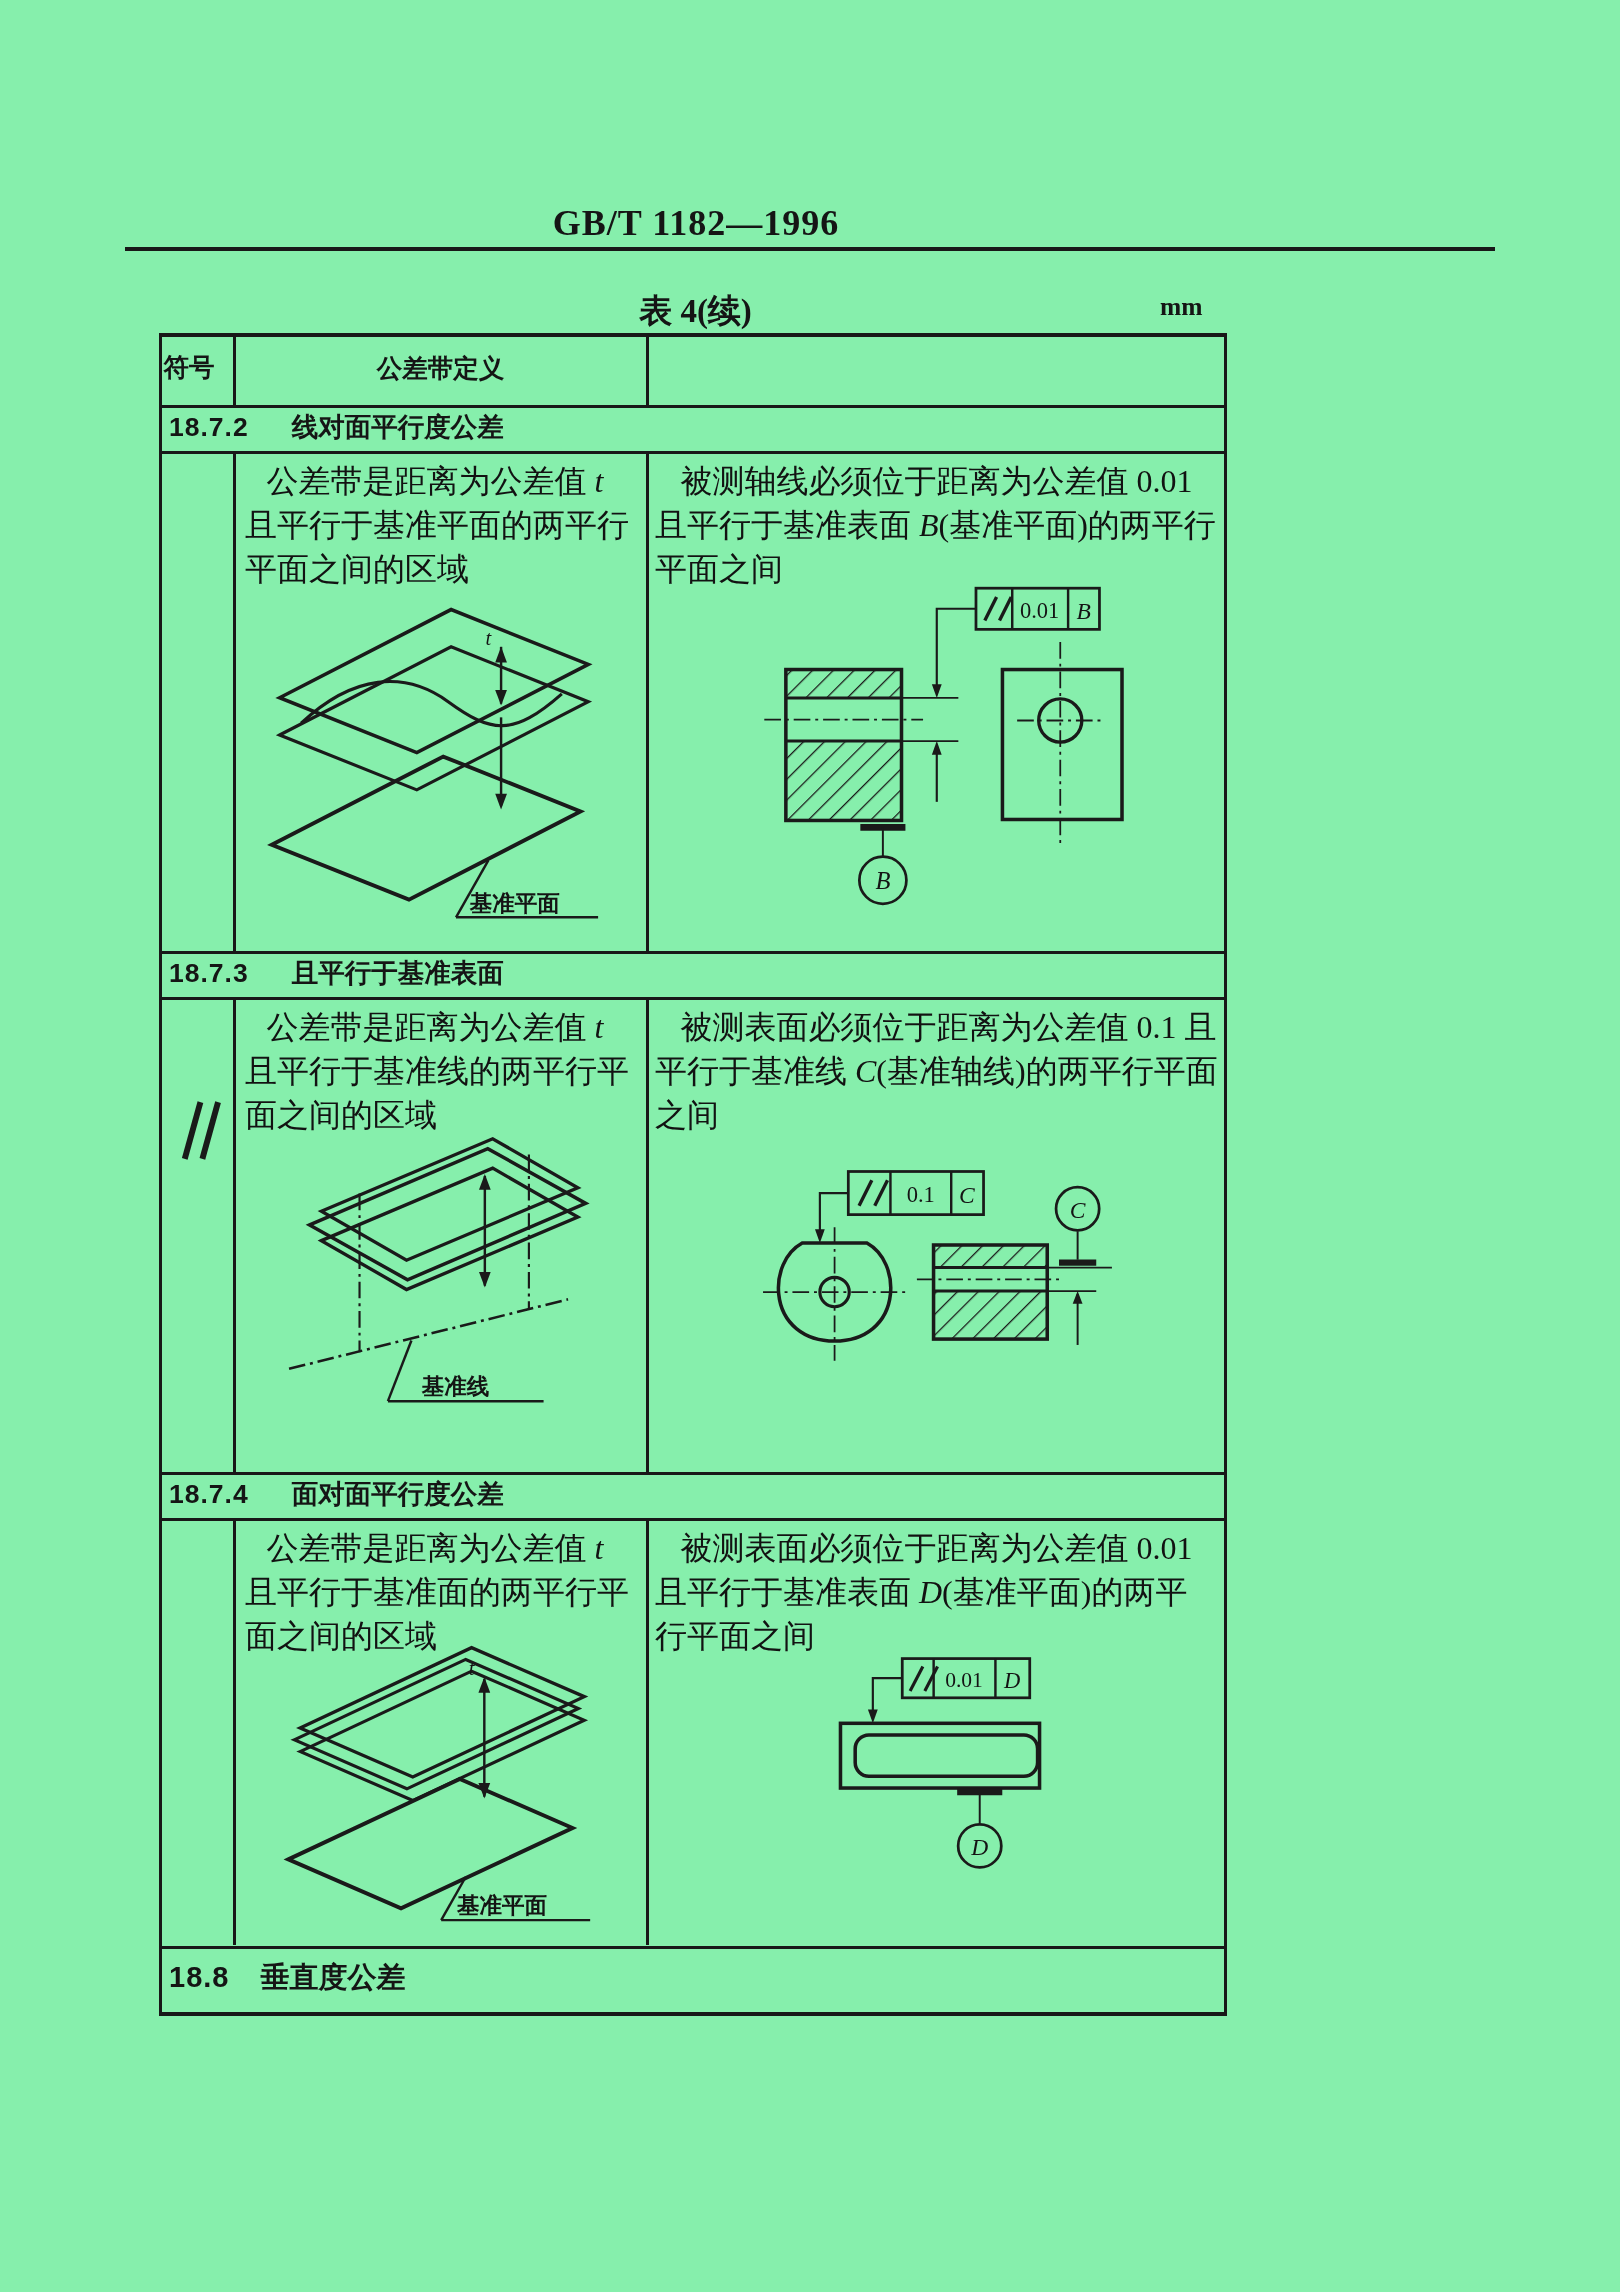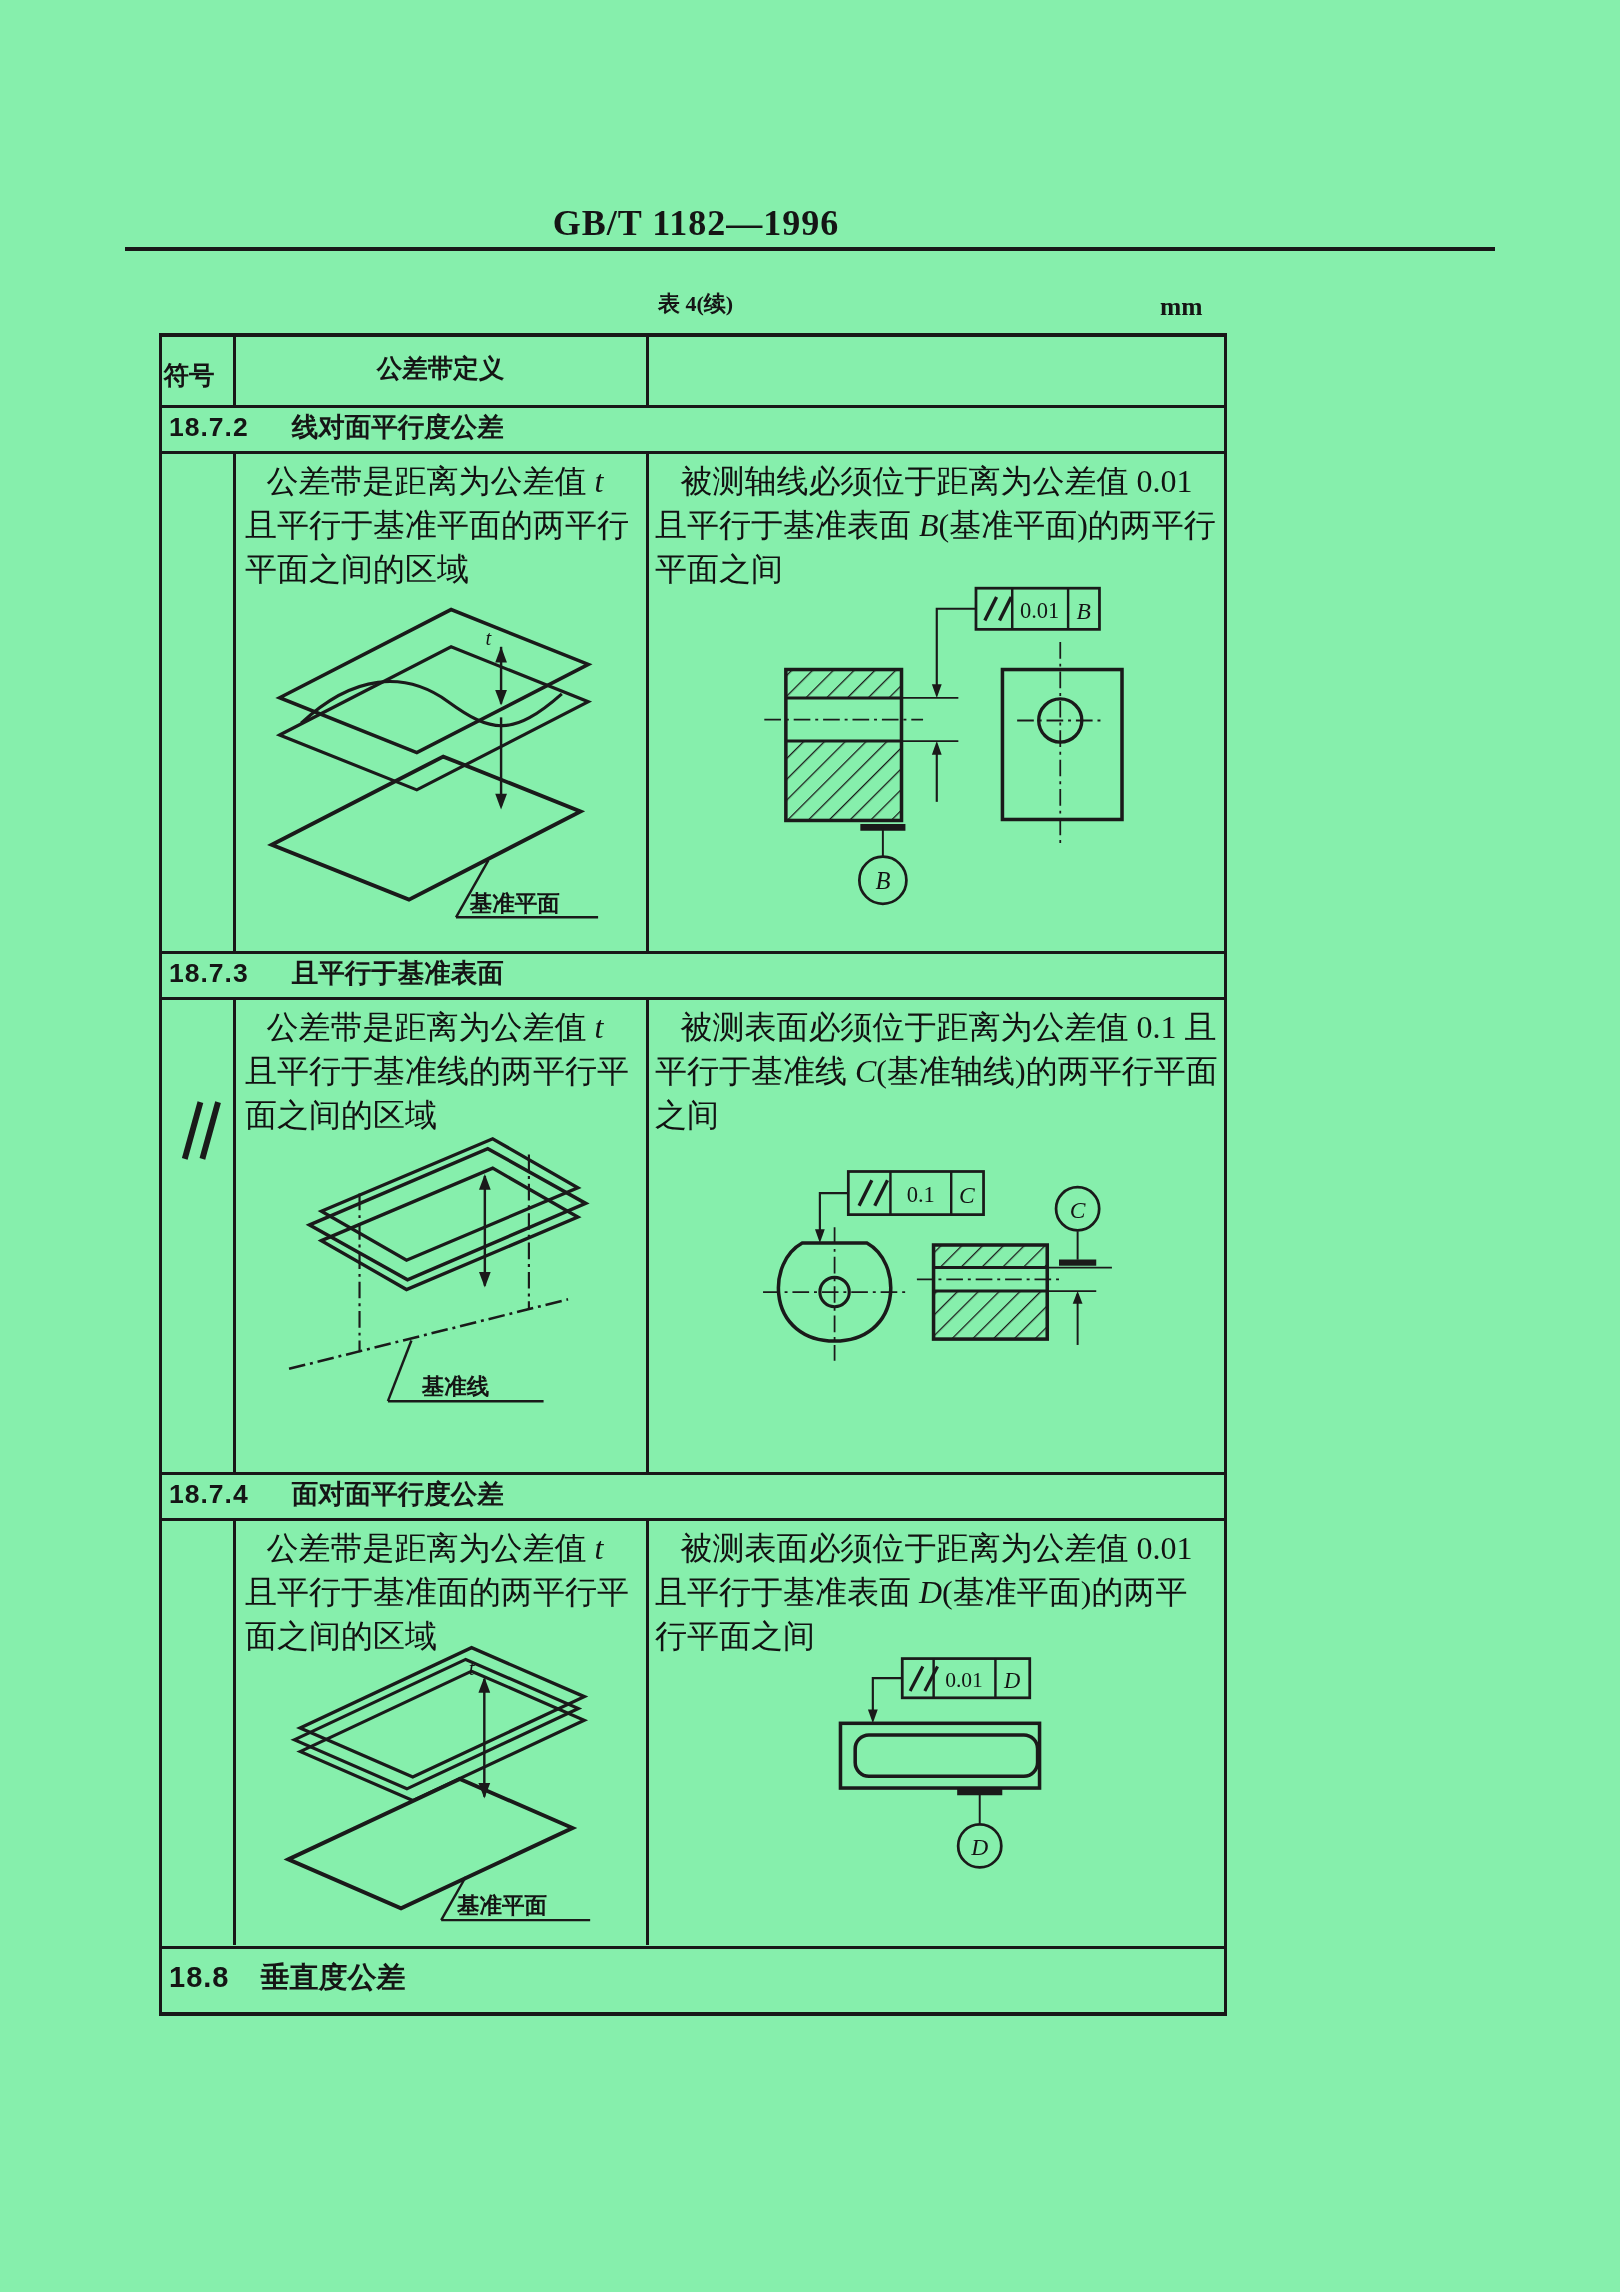--- a/index.html
+++ b/index.html
@@ -10,21 +10,21 @@
     overflow:hidden;
   }
   .hline,.vline{position:absolute;background:#181818;}
   .doc-number{
     position:absolute;left:412px;top:202px;width:568px;text-align:center;
     font-size:36px;font-weight:bold;letter-spacing:1px;
     font-family:"Liberation Serif","DejaVu Serif",serif;
   }
   .caption{
     position:absolute;left:578px;top:289px;width:235px;text-align:center;
-    font-size:22px;font-weight:600;
+    font-size:33px;font-weight:600;
   }
   .unit{position:absolute;left:1160px;top:292px;font-size:25.5px;font-weight:bold;}
   .th{
     position:absolute;text-align:center;font-size:25.5px;font-weight:bold;
     font-family:"Liberation Sans","DejaVu Sans",sans-serif;line-height:35px;
   }
   .subtitle{
     position:absolute;display:flex;align-items:baseline;gap:43px;
     font-family:"Liberation Sans","DejaVu Sans",sans-serif;
     font-weight:bold;font-size:26.5px;white-space:nowrap;
@@ -72,21 +72,21 @@
   <div class="vline" style="left:233px;top:333px;width:2.5px;height:72px;"></div>
   <div class="vline" style="left:233px;top:451px;width:2.5px;height:500px;"></div>
   <div class="vline" style="left:233px;top:997px;width:2.5px;height:475px;"></div>
   <div class="vline" style="left:233px;top:1518px;width:2.5px;height:427px;"></div>
 
   <div class="vline" style="left:646px;top:333px;width:2.5px;height:72px;"></div>
   <div class="vline" style="left:646px;top:451px;width:2.5px;height:500px;"></div>
   <div class="vline" style="left:646px;top:997px;width:2.5px;height:475px;"></div>
   <div class="vline" style="left:646px;top:1518px;width:2.5px;height:427px;"></div>
 
-  <div class="th" style="left:159px;top:358px;width:60px;">符号</div>
+  <div class="th" style="left:159px;top:350px;width:60px;">符号</div>
   <div class="th" style="left:235px;top:351px;width:411px;">公差带定义</div>
 
   <svg style="left:173px;top:1094px;" width="47" height="73" viewBox="0 0 48 74">
     <line class="st" x1="12" y1="66" x2="28" y2="8" stroke-width="6"></line>
     <line class="st" x1="30" y1="66" x2="46" y2="8" stroke-width="6"></line>
   </svg>
 
   <div class="subtitle" style="left:169px;top:409px;">
     <span class="snum">18.7.2</span>
     <span>线对面平行度公差</span>

